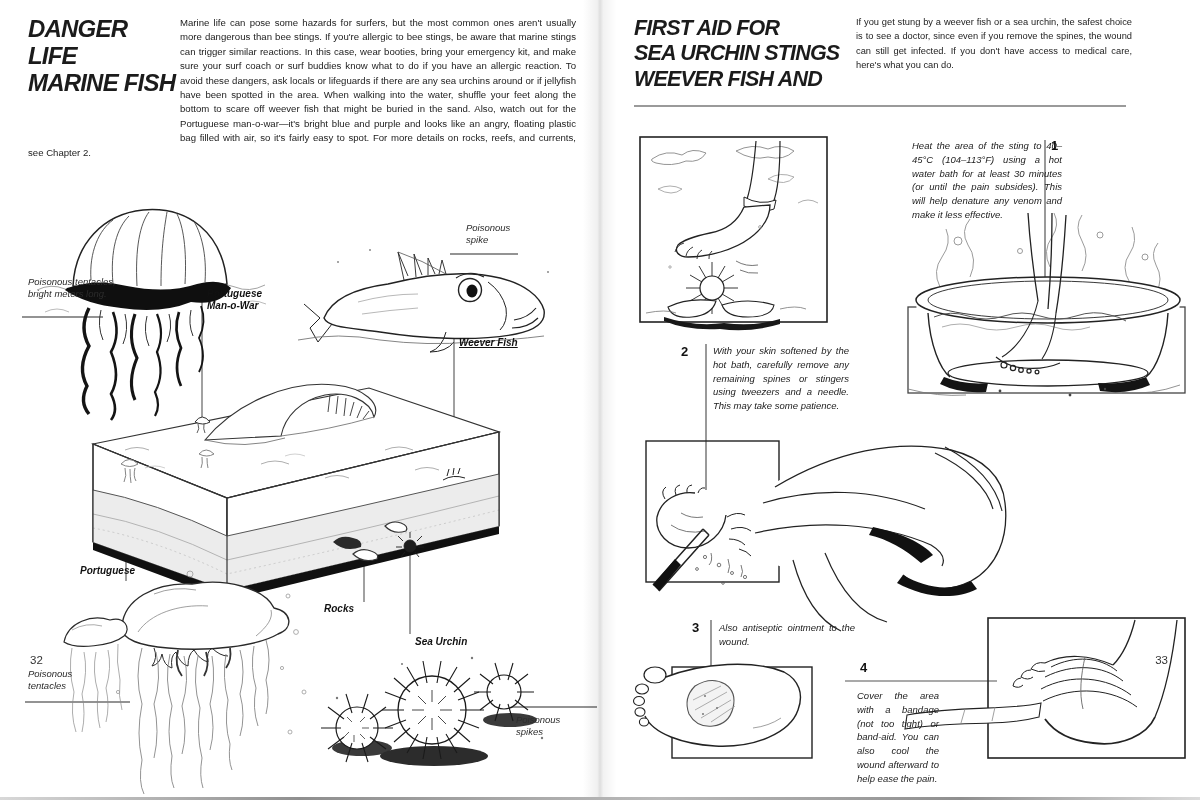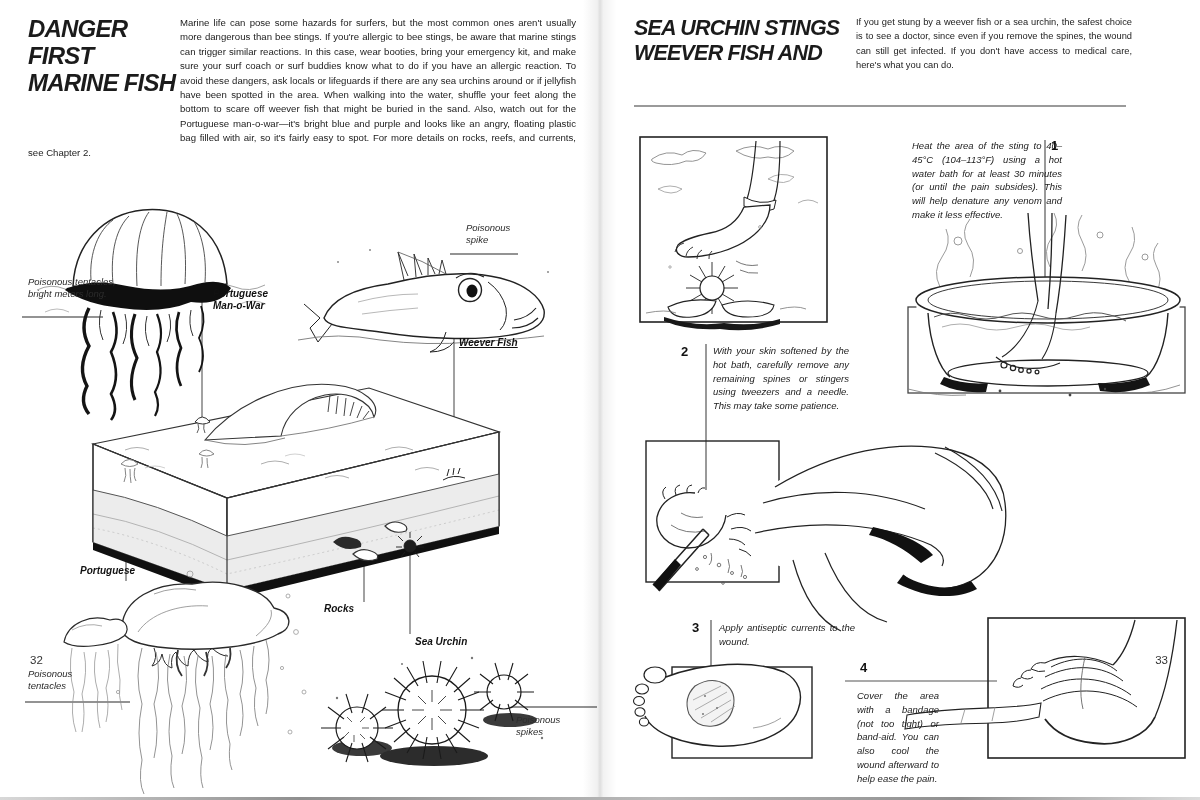--- a/index.html
+++ b/index.html
@@ -48,21 +48,21 @@
     background:linear-gradient(90deg,#d8d8d8,#8f8f8f 25%,#b9b9b9 55%,#8f8f8f 80%,#dcdcdc);}
 </style>
 </head>
 <body>
 
 <section class="page page-left">
 
   <div class="intro-wrap">
     <div class="title-float headline">
       <div>DANGER</div>
-      <div>FIRST</div>
+      <div>LIFE</div>
       <div>MARINE FISH</div>
     </div>
     <span>Marine life can pose some hazards for surfers, but the most common ones aren't usually more dangerous than bee stings. If you're allergic to bee stings, be aware that marine stings can trigger similar reactions. In this case, wear booties, bring your emergency kit, and make sure your surf coach or surf buddies know what to do if you have an allergic reaction. To avoid these dangers, ask locals or lifeguards if there are any sea urchins around or if jellyfish have been spotted in the area. When walking into the water, shuffle your feet along the bottom to scare off weever fish that might be buried in the sand. Also, watch out for the Portuguese man-o-war—it's bright blue and purple and looks like an angry, floating plastic bag filled with air, so it's fairly easy to spot. For more details on rocks, reefs, and currents, see Chapter 2.</span>
   </div>
 
   <svg class="art" viewBox="0 0 600 800">
 
     <g stroke="#6f6f6f" stroke-width="1.3" fill="none">
       <line x1="202" y1="282" x2="202" y2="421"></line>
       <line x1="454" y1="330" x2="454" y2="478"></line>
@@ -203,35 +203,36 @@
       <circle cx="172" cy="44" r="17" fill="#fff" stroke-width="1.2"></circle>
       <path d="M185,44 L202,44 M183,52 L196,62 M176,56 L181,73 M168,56 L163,73 M161,52 L148,62 M159,44 L142,44 M161,36 L148,26 M168,32 L163,15 M176,32 L181,15 M183,36 L196,26"></path>
       <circle cx="5" cy="50" r="1.2" fill="#777" stroke="none"></circle>
         <circle cx="140" cy="10" r="1.2" fill="#777" stroke="none"></circle>
       <circle cx="210" cy="90" r="1.2" fill="#777" stroke="none"></circle>
         <circle cx="70" cy="16" r="1" fill="#777" stroke="none"></circle>
     </g>
   </svg>
 
   <div class="part-label" style="left:28px;top:276px;width:98px;">Poisonous tentacles, bright meters long.</div>
-  <div class="species-label" style="left:213px;top:288px;width:64px;">Portuguese Man-o-War</div>
+  <div class="species-label" style="left:207px;top:288px;width:64px;">Portuguese Man-o-War</div>
   <div class="part-label ta-r" style="left:466px;top:222px;width:52px;">Poisonous spike</div>
   <div class="species-label" style="left:459px;top:337px;width:80px;text-decoration:underline;">Weever Fish</div>
   <div class="species-label ta-r" style="left:80px;top:565px;width:42px;">Portuguese</div>
   <div class="part-label" style="left:28px;top:668px;width:62px;">Poisonous tentacles</div>
   <div class="species-label ta-r" style="left:324px;top:603px;width:36px;">Rocks</div>
   <div class="species-label" style="left:415px;top:636px;width:70px;">Sea Urchin</div>
   <div class="part-label ta-r" style="left:516px;top:714px;width:58px;">Poisonous spikes</div>
 
   <div class="page-num pn-left">32</div>
 </section>
 
 <section class="page page-right">
 
   <div class="right-title headline">
+    <div>FIRST AID FOR</div>
     <div>SEA URCHIN STINGS</div>
     <div>WEEVER FISH AND</div>
   </div>
   <div class="right-intro">If you get stung by a weever fish or a sea urchin, the safest choice is to see a doctor, since even if you remove the spines, the wound can still get infected. If you don't have access to medical care, here's what you can do.</div>
   <div class="rule" style="left:34px;top:105px;width:492px;height:2px;"></div>
 
   <svg class="art" viewBox="0 0 600 800">
 
     <g stroke="#555" stroke-width="1.2" fill="none">
       <line x1="445" y1="140" x2="445" y2="302"></line>
@@ -355,21 +356,21 @@
     </g>
   </svg>
 
   <div class="step-text" style="left:288px;top:139px;width:150px;margin-left:24px;">Heat the area of the sting to 40–45°C (104–113°F) using a hot water bath for at least 30 minutes (or until the pain subsides). This will help denature any venom and make it less effective.</div>
   <div class="step-num" style="left:451px;top:138px;">1</div>
 
   <div class="step-num" style="left:81px;top:344px;">2</div>
   <div class="step-text" style="left:113px;top:344px;width:136px;">With your skin softened by the hot bath, carefully remove any remaining spines or stingers using tweezers and a needle. This may take some patience.</div>
 
   <div class="step-num" style="left:92px;top:620px;">3</div>
-  <div class="step-text" style="left:119px;top:621px;width:136px;">Apply antiseptic currents to the wound.</div>
+  <div class="step-text" style="left:119px;top:621px;width:136px;">Also antiseptic ointment to the wound.</div>
 
   <div class="step-num" style="left:260px;top:660px;">4</div>
   <div class="step-text" style="left:257px;top:689px;width:82px;">Cover the area with a bandage (not too tight) or band-aid. You can also cool the wound afterward to help ease the pain.</div>
 
   <div class="page-num pn-right">33</div>
 </section>
 
 <div class="gutter"></div>
 <div class="bottom-edge"></div>
 

